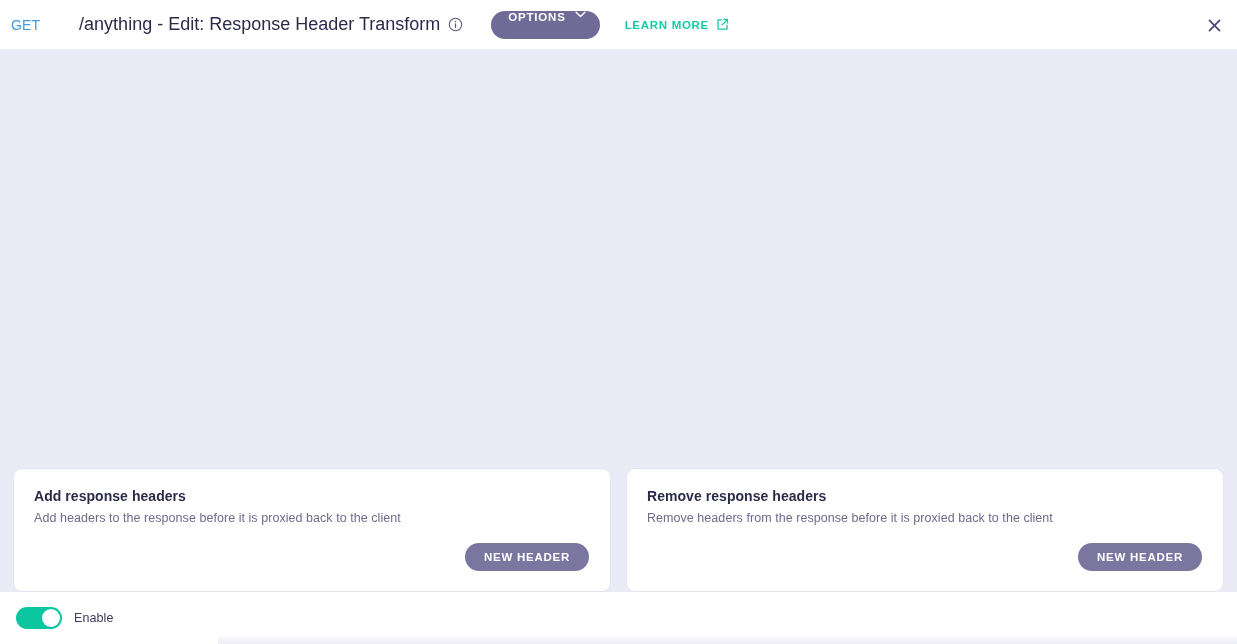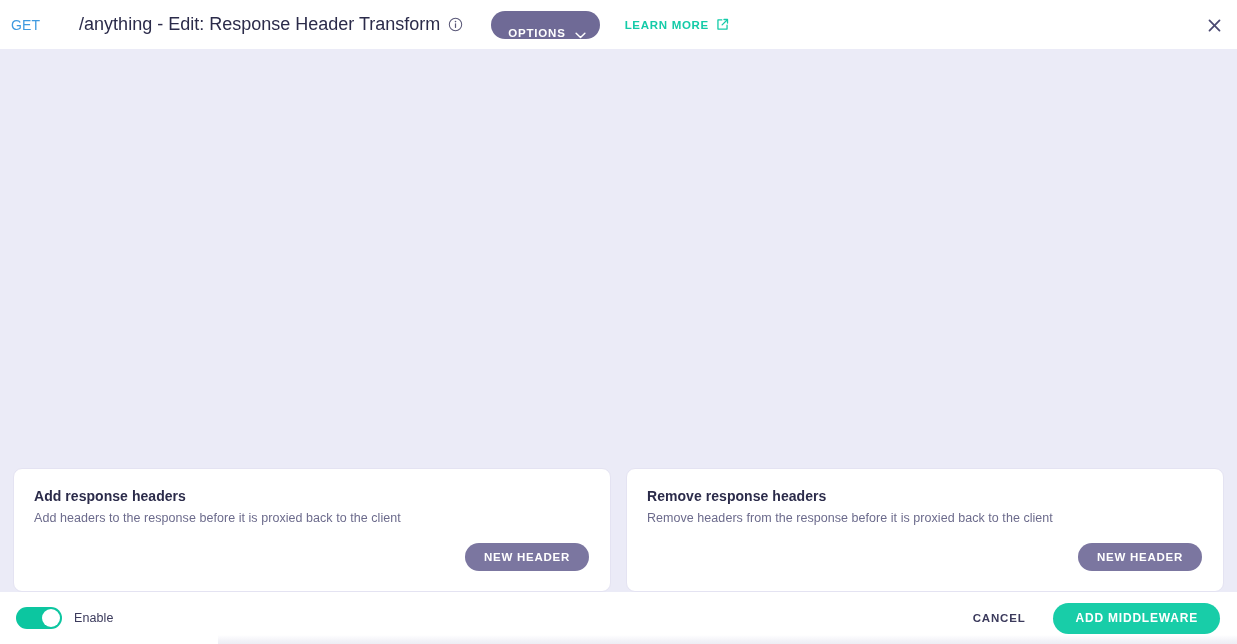--- a/index.html
+++ b/index.html
@@ -71,21 +71,21 @@
     padding: 0 14px 0 17px;
     border: none;
     border-radius: 16px;
     background: #6f6a96;
     color: #ffffff;
     font-family: "Liberation Sans", sans-serif;
     font-size: 11.5px;
     font-weight: bold;
     letter-spacing: 0.8px;
     display: inline-flex;
-    align-items: flex-end;
+    align-items: flex-start;
     gap: 9px;
     cursor: pointer;
   }
 
   .chevron-down-icon {
     display: inline-flex;
     align-items: center;
   }
 
   .learn-more-link {
@@ -333,21 +333,17 @@
   </div>
 
   <div class="footer">
     <div class="toggle-group">
       <div class="toggle-switch">
         <div class="toggle-knob"></div>
       </div>
       <span class="toggle-label">Enable</span>
     </div>
 
-    <div class="footer-right">
-      <button class="cancel-button">CANCEL</button>
-      <button class="primary-button">ADD MIDDLEWARE</button>
-    </div>
 
     <div class="footer-shadow"></div>
   </div>
 
 </div>
 
 </body></html>

